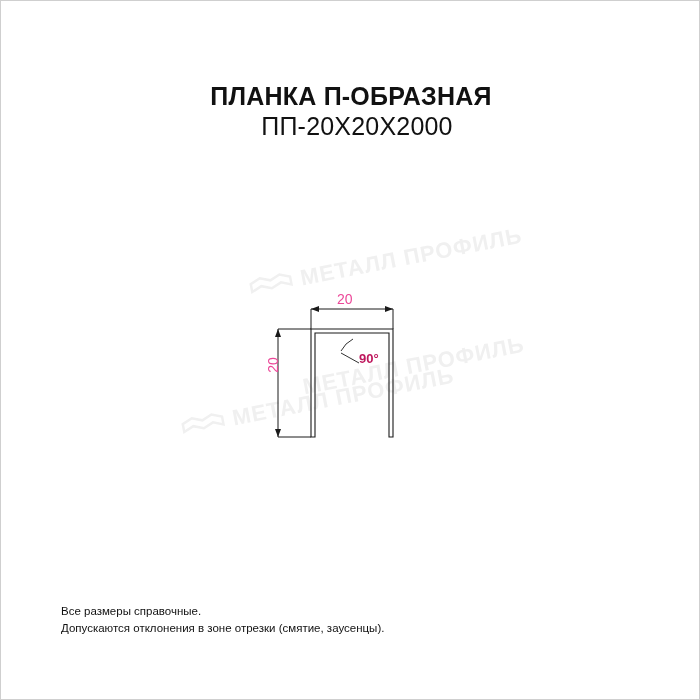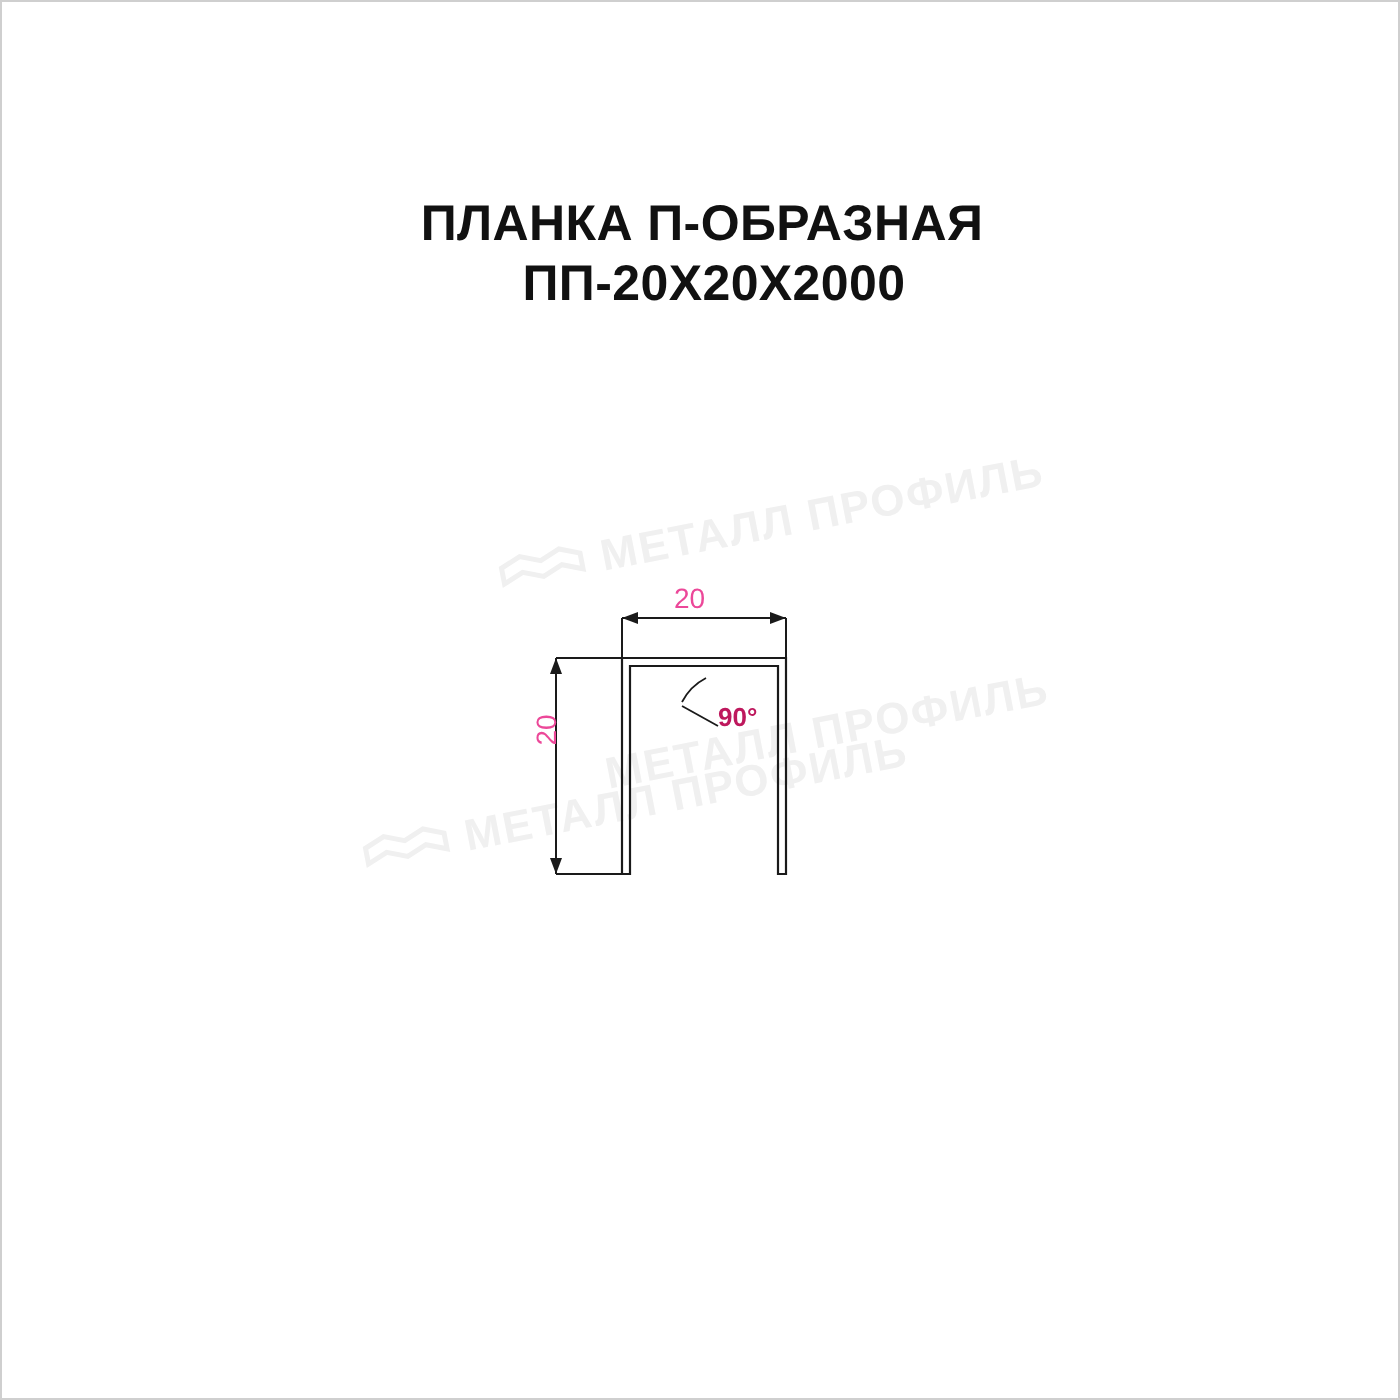--- a/index.html
+++ b/index.html
@@ -16,34 +16,34 @@
   }
   .page {
     position: relative;
     width: 700px;
     height: 700px;
     box-sizing: border-box;
     border: 1px solid #cfcfcf;
   }
   .title-block {
     position: absolute;
-    top: 96px;
+    top: 80px;
     left: 0;
     width: 700px;
     text-align: center;
   }
   .title-line1 {
     font-size: 25px;
     font-weight: bold;
     letter-spacing: 0.2px;
     line-height: 30px;
   }
   .title-line2 {
     font-size: 25px;
-    font-weight: bold;
+    font-weight: normal;
     letter-spacing: 0.2px;
     line-height: 30px;
     margin-left: 12px;
   }
   .subtitle {
     margin-top: 9px;
     font-size: 13px;
     font-weight: bold;
     color: #222222;
     letter-spacing: 0.2px;
@@ -165,14 +165,18 @@
         <path d="M100 60 A 28 28 0 0 1 112 48" stroke="#1a1a1a" stroke-width="0.9" fill="none"></path>
         <line x1="100" y1="62" x2="118" y2="72" stroke="#1a1a1a" stroke-width="0.9"></line>
       </g>
     </svg>
 
     <div class="dim-text dim-20-top">20</div>
     <div class="dim-text dim-20-left">20</div>
     <div class="angle-text">90°</div>
   </div>
 
+  <div class="notes">
+    <div>Все размеры справочные.</div>
+    <div>Допускаются отклонения в зоне отрезки (смятие, заусенцы).</div>
+  </div>
 
 </div>
 
 </body></html>

